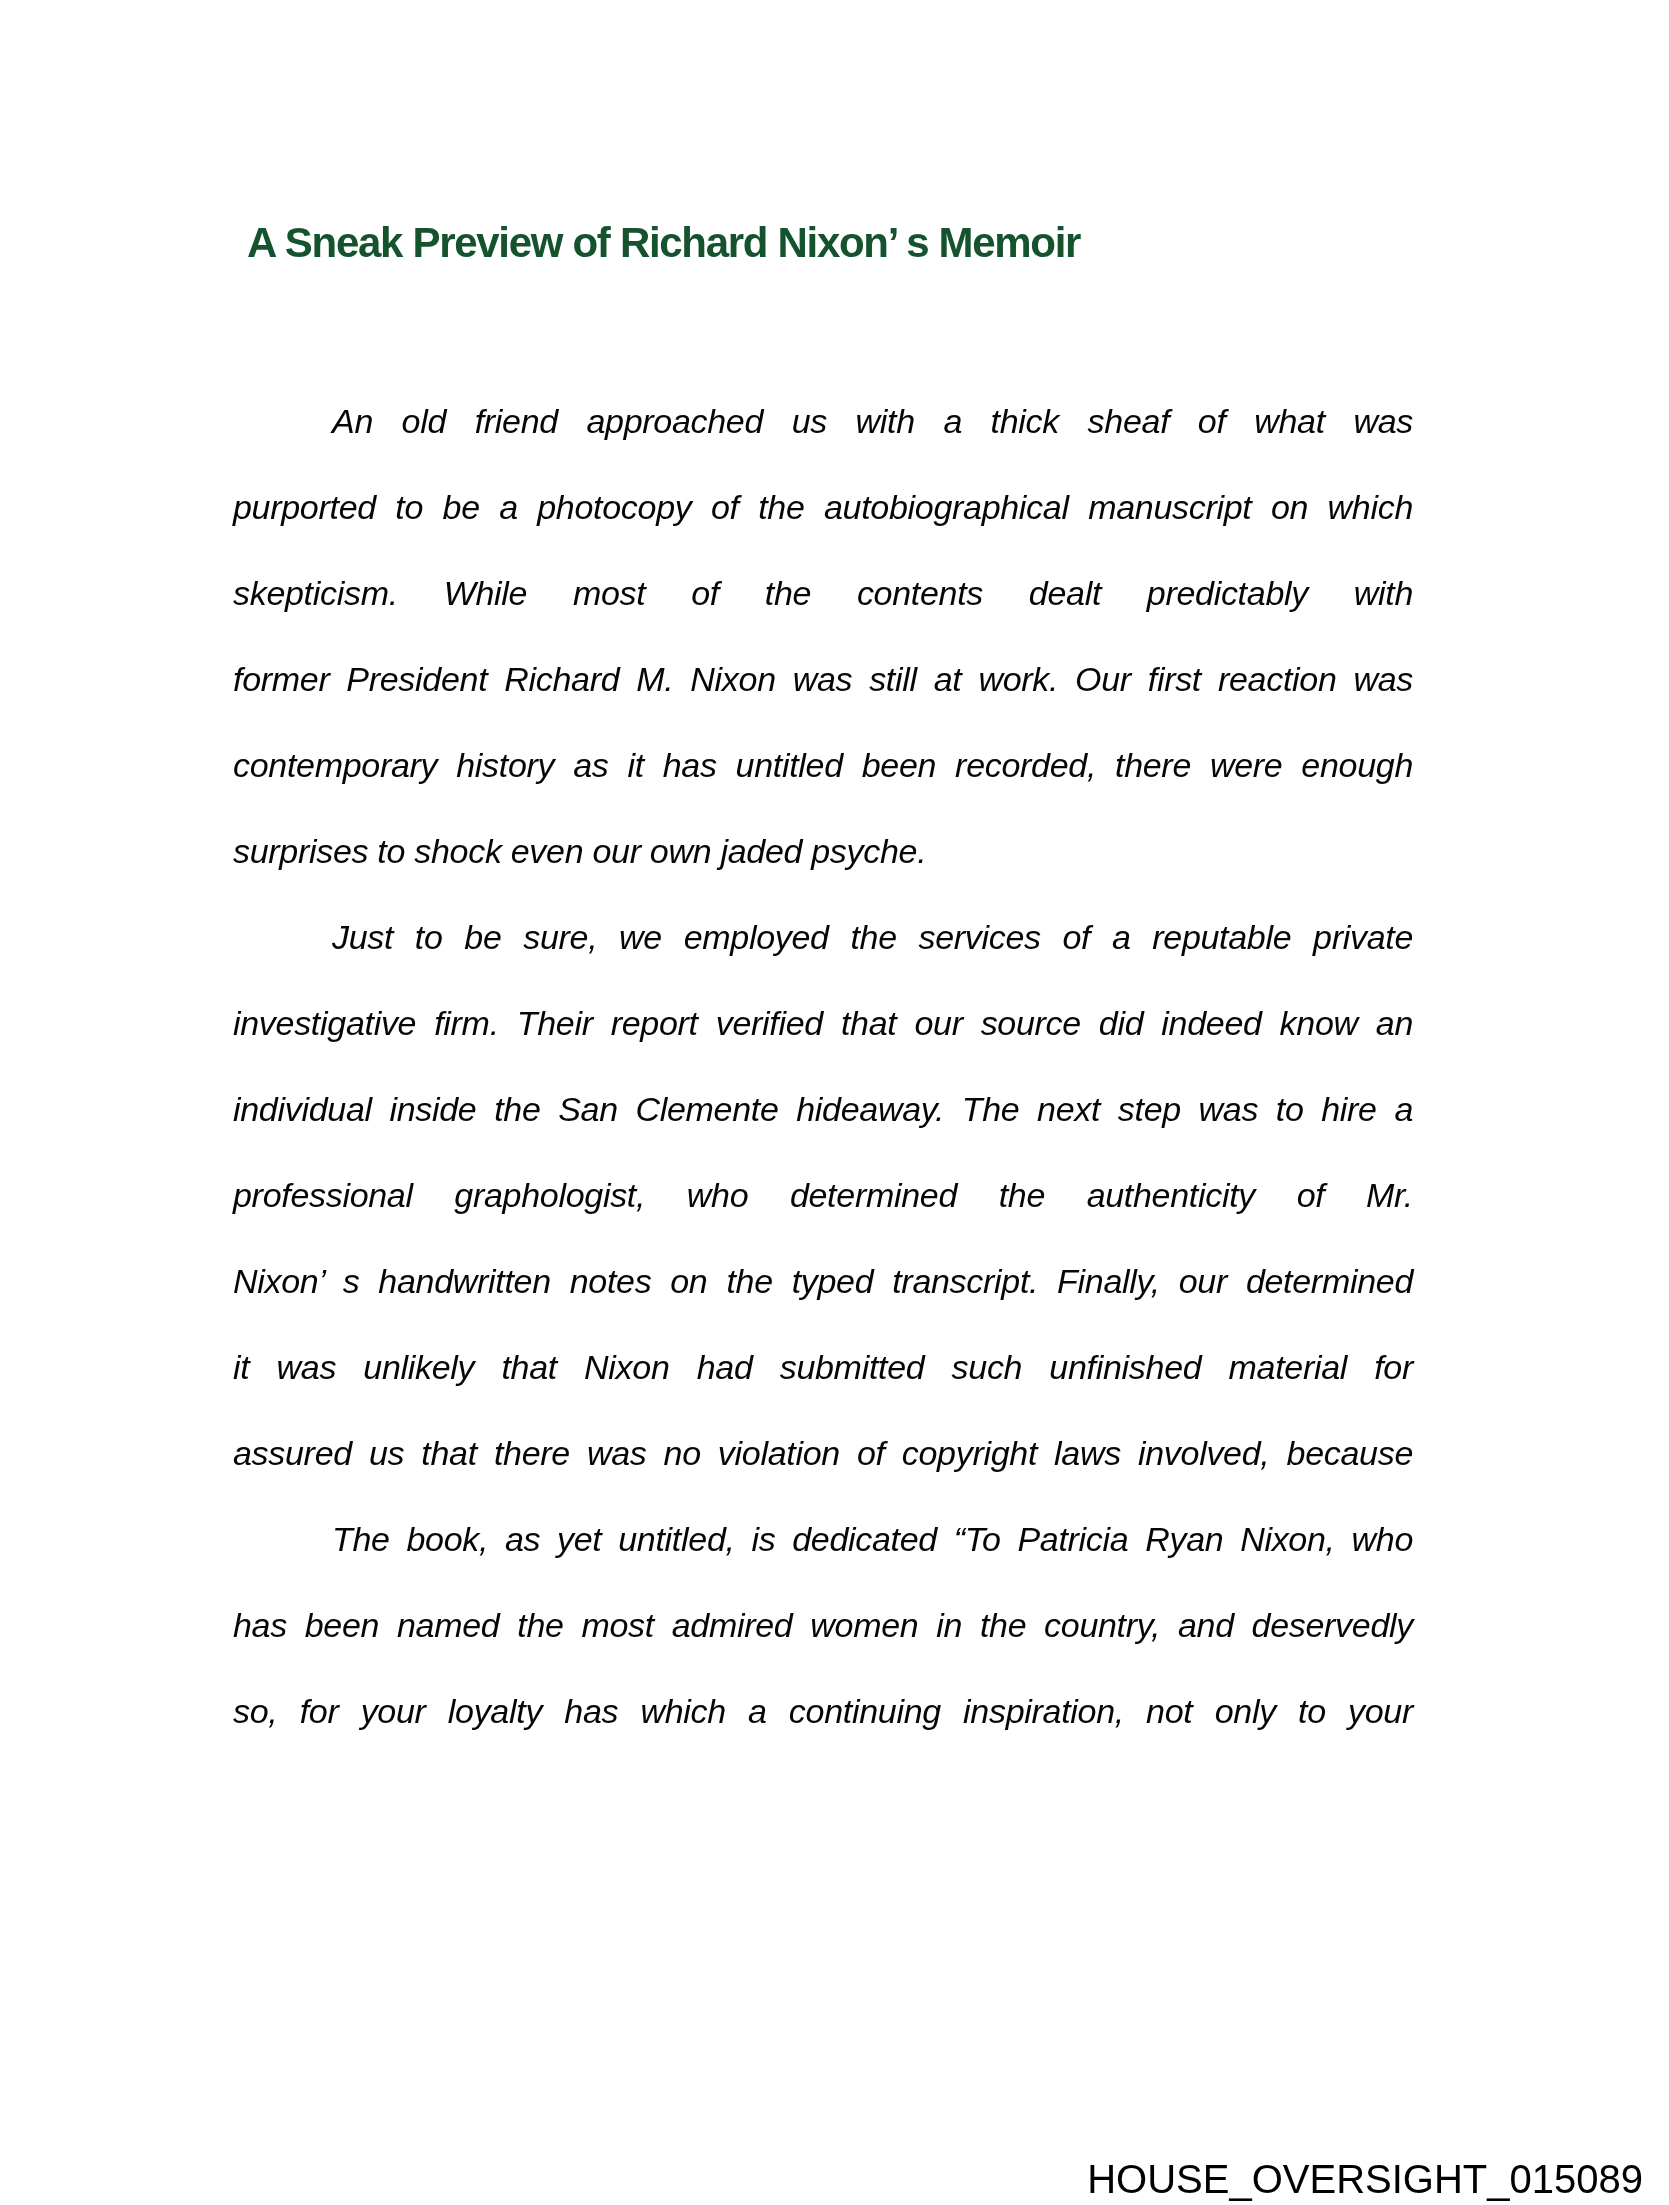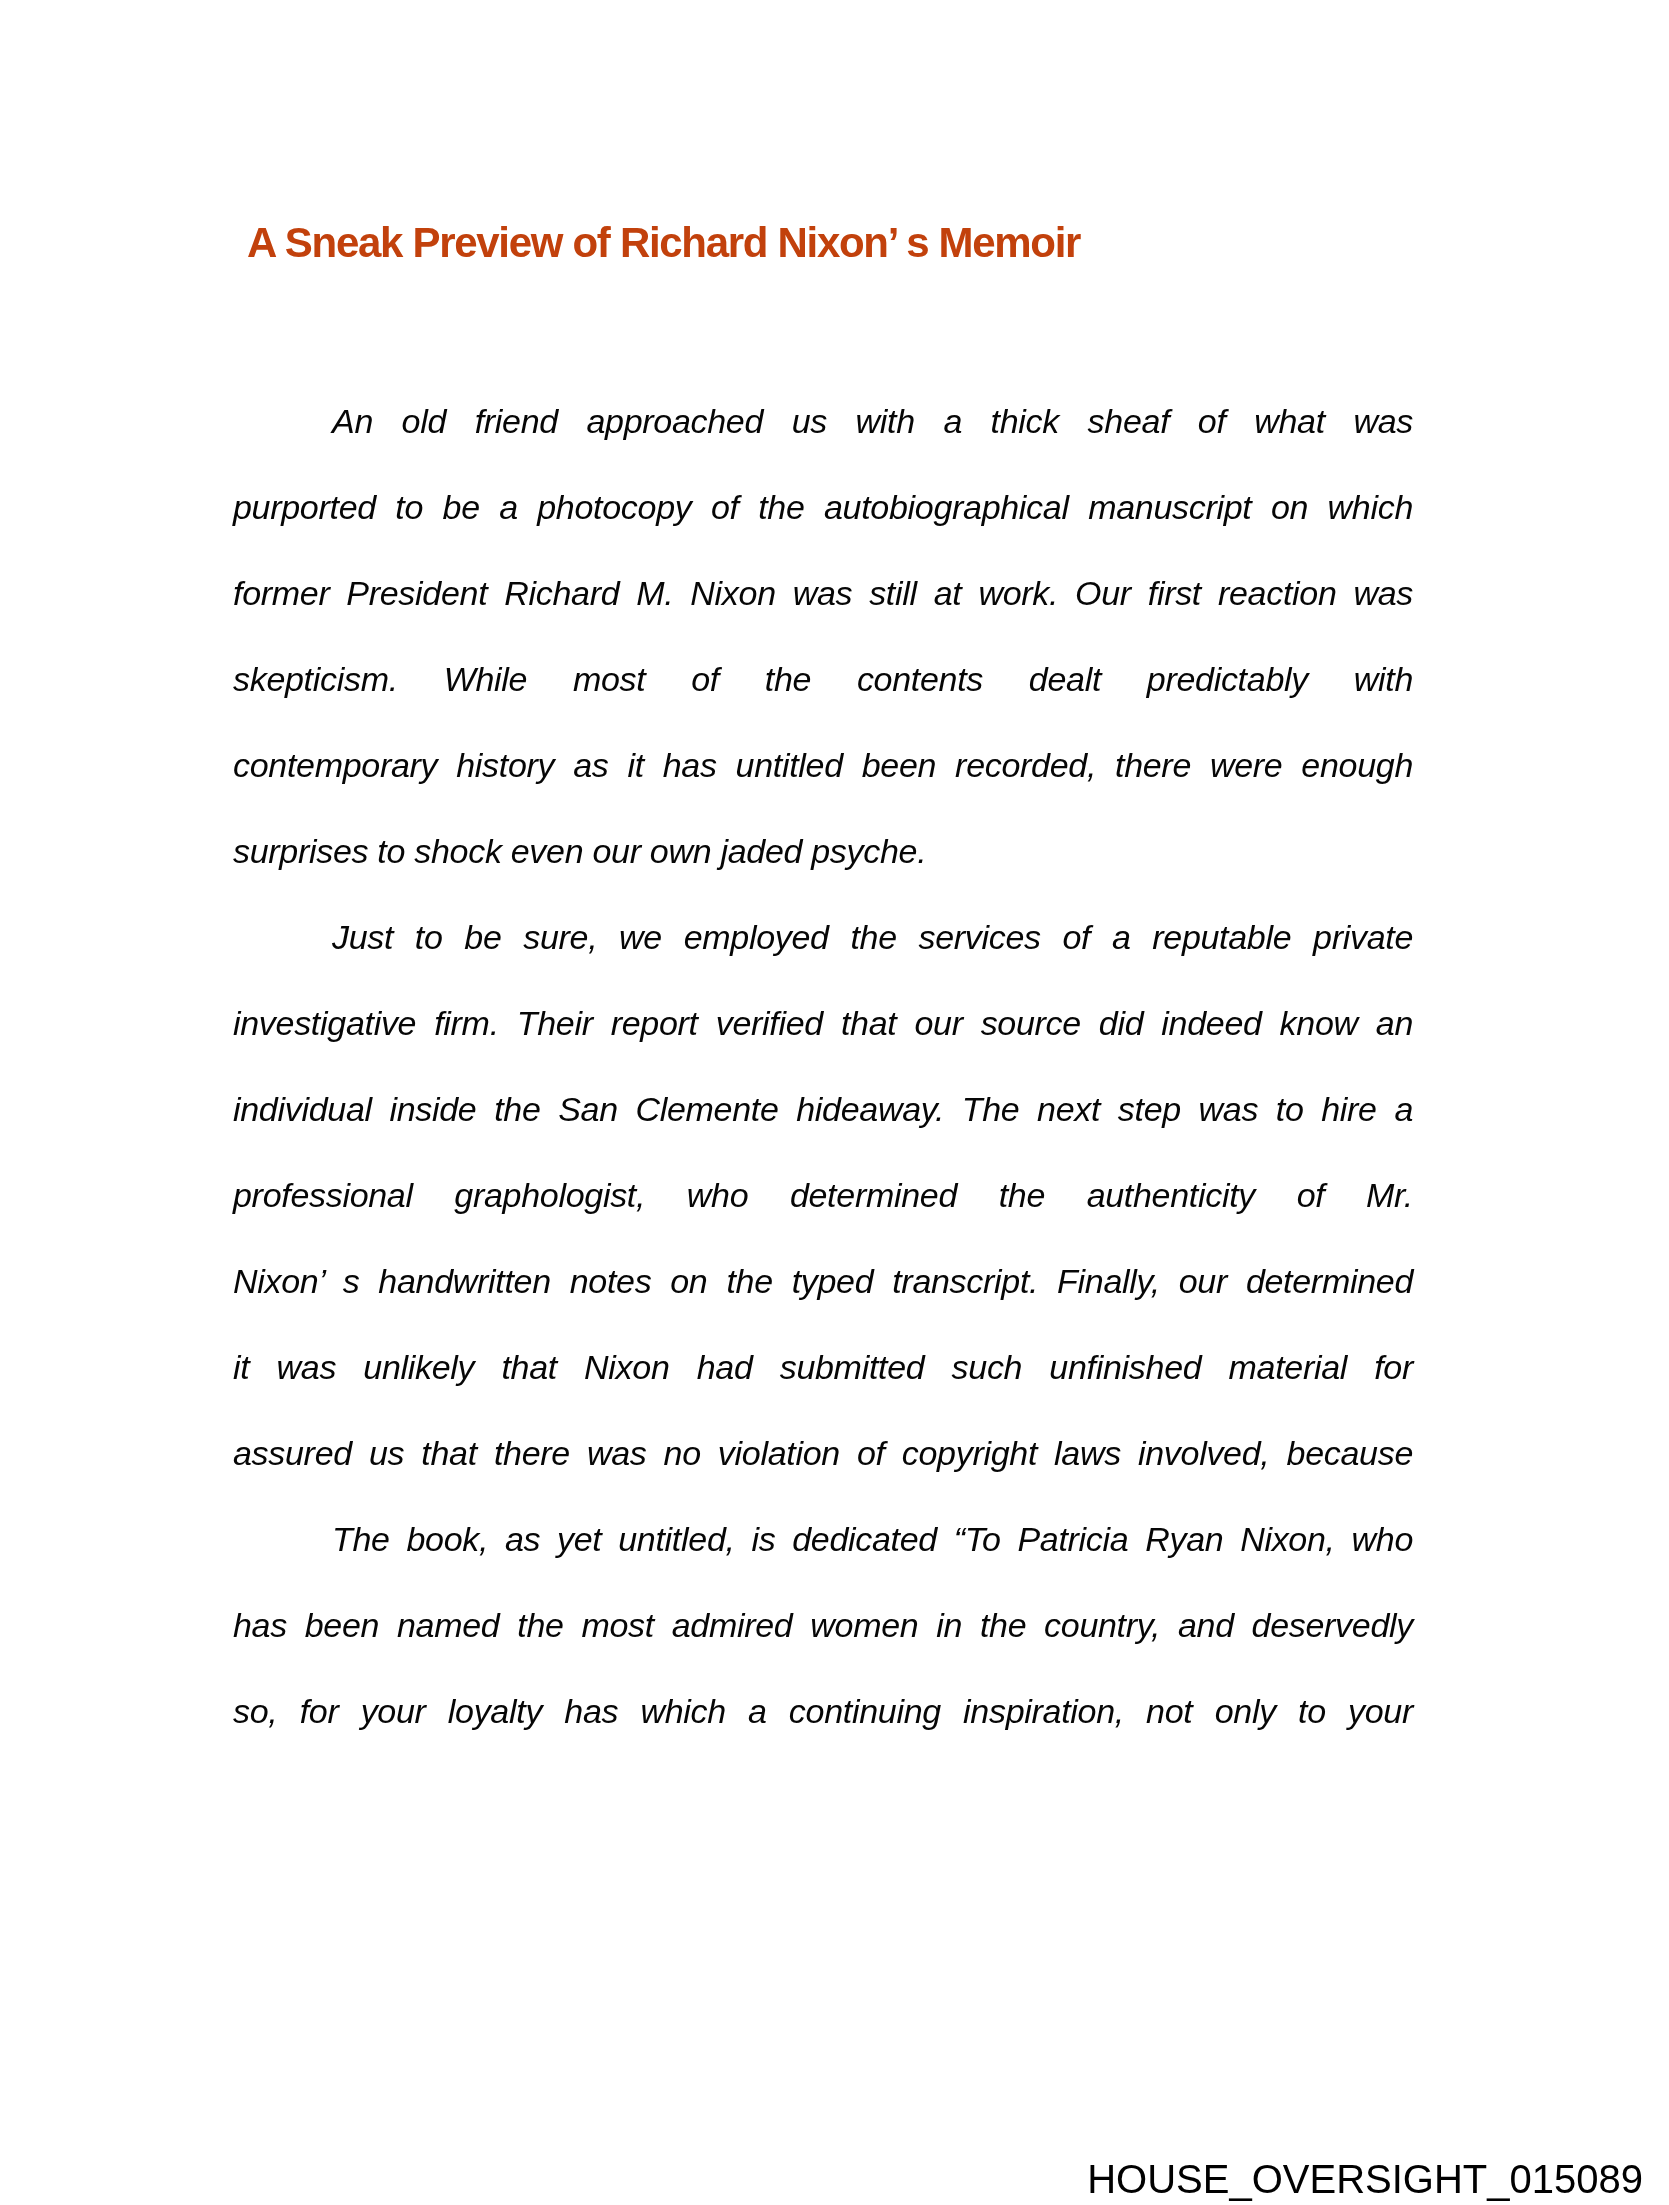--- a/index.html
+++ b/index.html
@@ -20,21 +20,21 @@
     inset: 0;
     background: #ffffff;
   }
   .doc-title {
     position: absolute;
     left: 247px;
     top: 191px;
     font-size: 42px;
     font-weight: bold;
     letter-spacing: -1.3px;
-    color: #c2410c;
+    color: #14532d;
     white-space: nowrap;
   }
   .doc-body {
     position: absolute;
     left: 233px;
     width: 1180px;
     top: 378px;
     font-style: italic;
     font-size: 34px;
     line-height: 86px;
@@ -66,22 +66,22 @@
 <body>
 
 <div class="page">
 
   <h1 class="doc-title">A Sneak Preview of Richard Nixon’ s Memoir</h1>
 
   <div class="doc-body">
 
     <div class="line first">An old friend approached us with a thick sheaf of what was</div>
     <div class="line">purported to be a photocopy of the autobiographical manuscript on which</div>
+    <div class="line">skepticism. While most of the contents dealt predictably with</div>
     <div class="line">former President Richard M. Nixon was still at work. Our first reaction was</div>
-    <div class="line">skepticism. While most of the contents dealt predictably with</div>
     <div class="line">contemporary history as it has untitled been recorded, there were enough</div>
     <div class="line para-end">surprises to shock even our own jaded psyche.</div>
 
     <div class="line first">Just to be sure, we employed the services of a reputable private</div>
     <div class="line">investigative firm. Their report verified that our source did indeed know an</div>
     <div class="line">individual inside the San Clemente hideaway. The next step was to hire a</div>
     <div class="line">professional graphologist, who determined the authenticity of Mr.</div>
     <div class="line">Nixon’ s handwritten notes on the typed transcript. Finally, our determined</div>
     <div class="line">it was unlikely that Nixon had submitted such unfinished material for</div>
     <div class="line">assured us that there was no violation of copyright laws involved, because</div>

